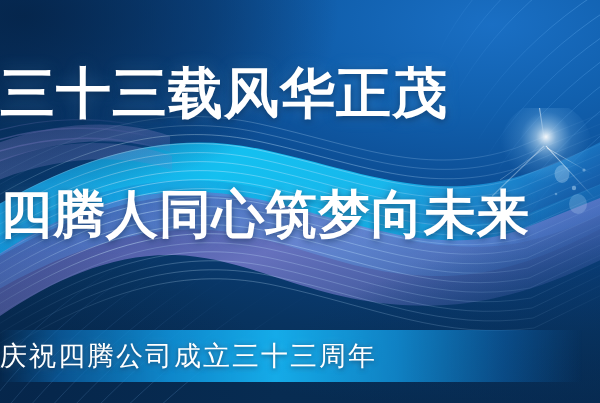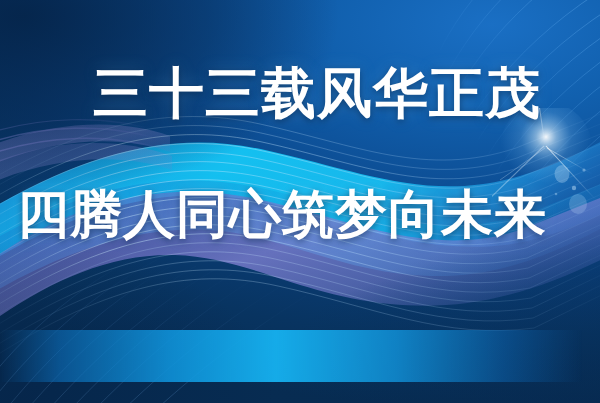--- a/index.html
+++ b/index.html
@@ -29,25 +29,24 @@
   #bg-vignette {
     background:
       radial-gradient(70% 60% at 4% 4%, rgba(4,32,66,0.80) 0%, rgba(4,32,66,0.40) 45%, rgba(4,32,66,0) 75%),
       radial-gradient(60% 55% at 3% 99%, rgba(5,34,70,0.58) 0%, rgba(5,34,70,0) 72%),
       radial-gradient(80% 60% at 99% 100%, rgba(6,40,80,0.42) 0%, rgba(6,40,80,0) 70%);
   }
   .txtline {
     position: absolute;
     left: 0;
     width: 524px;
-    text-align: right;
+    text-align: left;
     color: #ffffff;
     white-space: nowrap;
     font-weight: 700;
-    padding-left: 17px;
   }
   #headline-1 {
     top: 62px;
     font-size: 55px;
     line-height: 62px;
     letter-spacing: 1px;
     text-shadow: 0 2px 7px rgba(3,28,60,0.55), 0 0 16px rgba(120,200,255,0.28);
   }
   #headline-2 {
     top: 184px;
@@ -269,14 +268,15 @@
   </svg>
 
   <div class="layer" id="bg-vignette"></div>
 
   <div id="subtitle-band"></div>
 
   <div class="txtline" id="headline-1">三十三载风华正茂</div>
 
   <div class="txtline" id="headline-2">四腾人同心筑梦向未来</div>
 
+  <div class="txtline" id="subtitle">庆祝四腾公司成立三十三周年</div>
 
 </div>
 
 </body></html>

